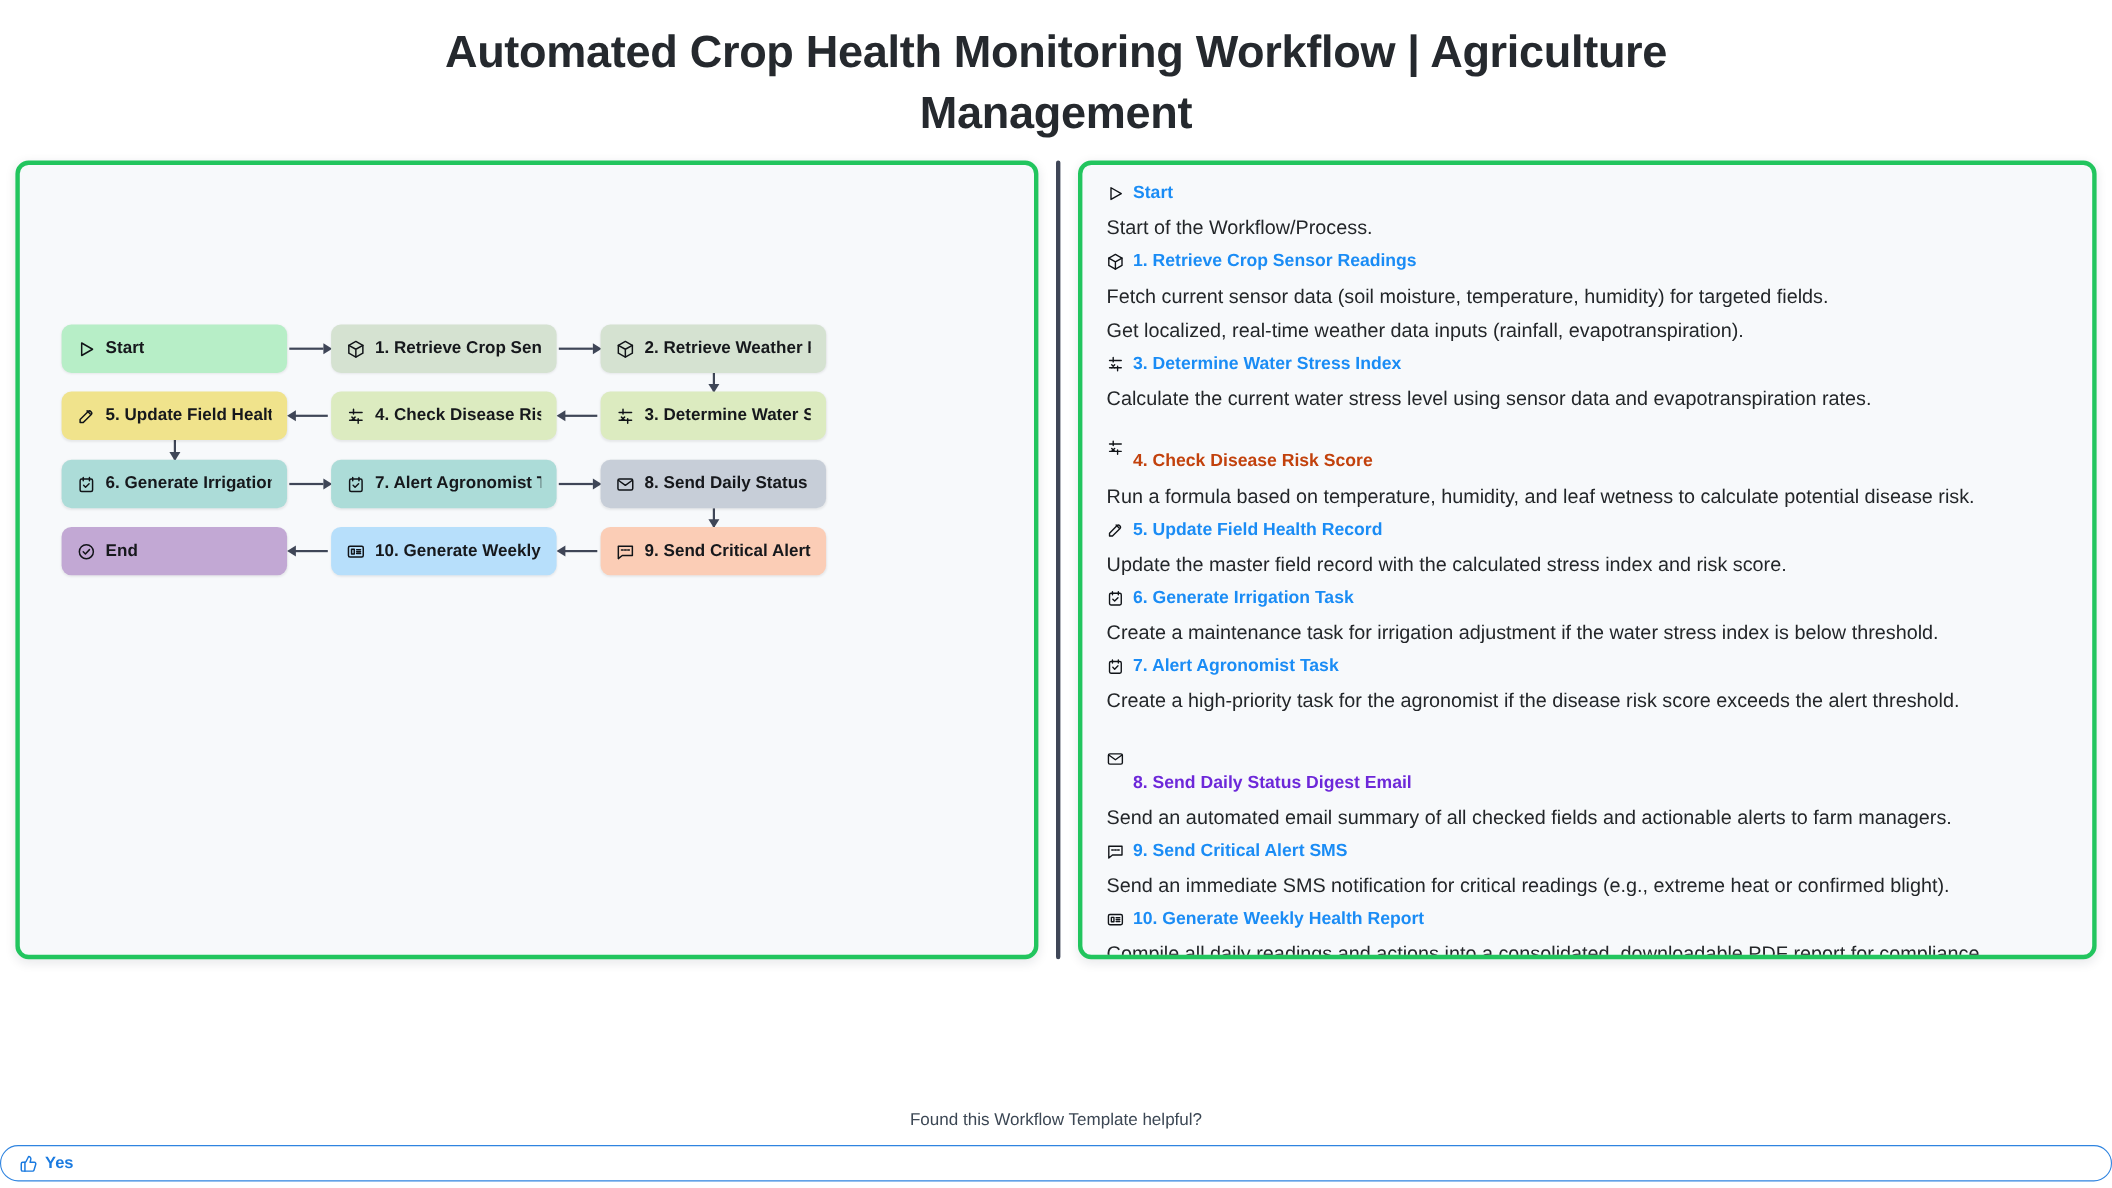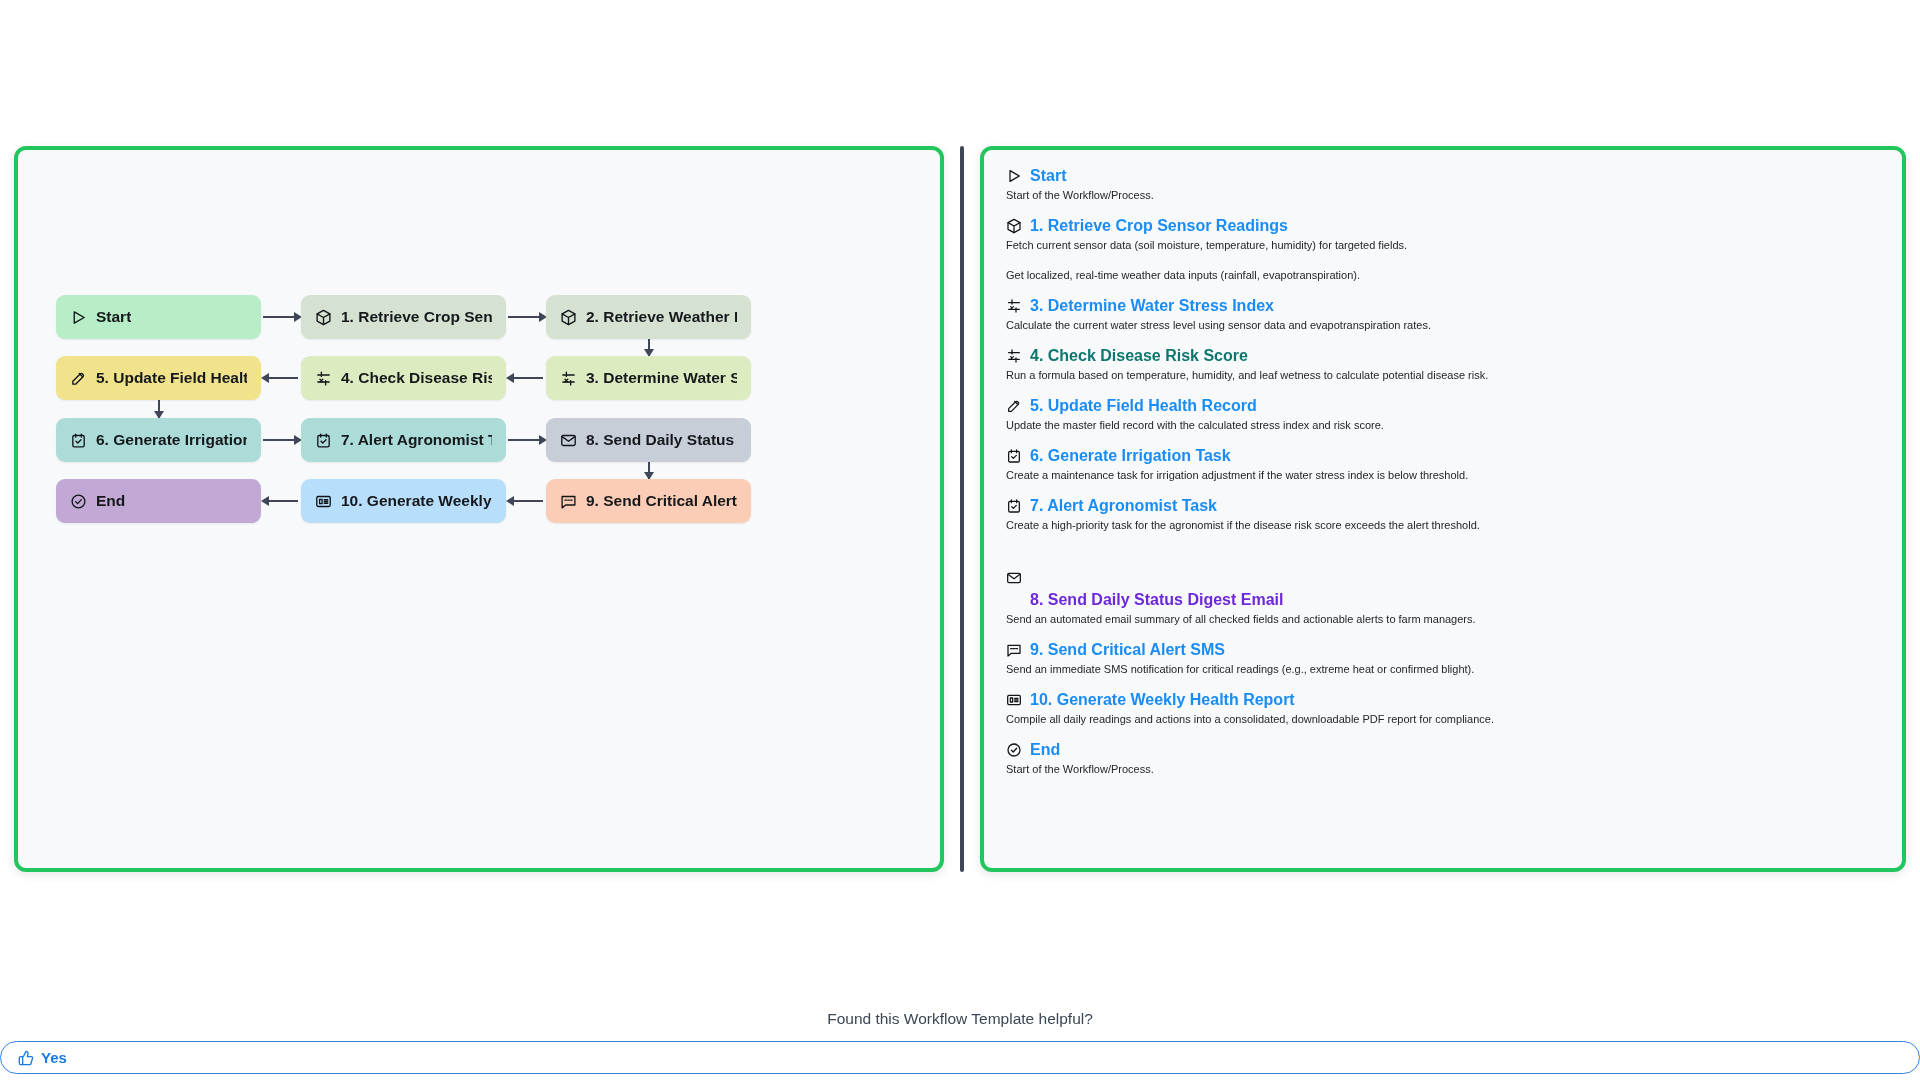--- a/index.html
+++ b/index.html
@@ -88,22 +88,22 @@
 
   
   .legend-item { margin-bottom: 11px; }
   .legend-head {
     display: flex; align-items: center; gap: 8px;
     font-size: 16px; font-weight: bold; color: #1a8cf5;
     line-height: 20px;
   }
   .legend-head .licon { flex: 0 0 auto; color: #111418; display: inline-flex; align-items: center; }
   .legend-desc {
-    font-size: 11px; color: #232629; line-height: 19px;
-    margin-top: 0;
+    font-size: 18px; color: #232629; line-height: 19px;
+    margin-top: 12px;
   }
 
   
   .footer {
     position: absolute; left: 0; right: 0; top: 1010px;
     text-align: center;
   }
   .footer-q { font-size: 15.5px; font-weight: normal; color: #3c4754; }
   .footer-btns { margin-top: 13px; display: flex; justify-content: center; gap: 10px; flex-direction: column; }
   .fbtn {
@@ -114,20 +114,21 @@
     padding: 7px 17px;
     cursor: pointer;
   }
   .fbtn svg { display: block; }
 </style>
 </head>
 <body>
 
 <div class="page">
 
+  <h1 class="title">Automated Crop Health Monitoring Workflow | Agriculture Management</h1>
 
   <div class="main">
 
     <div class="panel panel-left">
       <div class="flow" id="flow-canvas">
 
         <div class="conn h-line" style="left:245px; top:166px; width:31px;"></div>
         <div class="arrow arrow-r" style="left:276px; top:162px;"></div>
         <div class="conn h-line" style="left:490px; top:166px; width:31px;"></div>
         <div class="arrow arrow-r" style="left:521px; top:162px;"></div>
@@ -311,21 +312,21 @@
             <div class="legend-desc">Calculate the current water stress level using sensor data and evapotranspiration rates.</div>
           </div>
           <div class="legend-item">
             <div class="legend-head">
               <span class="licon">
                 <svg width="16" height="16" viewBox="0 0 24 24">
                   <path d="M4 7h16M4 17h16M9 3v6M15 15v6" fill="none" stroke="#111418" stroke-width="1.9" stroke-linecap="round" stroke-linejoin="round"></path>
                   <path d="M7 13l4 4M11 13l-4 4" fill="none" stroke="#111418" stroke-width="1.9" stroke-linecap="round" stroke-linejoin="round"></path>
                 </svg>
               </span>
-              <span style="color: #0f766e;">4. Check Disease Risk Score</span>
+              <span style="color: #c2410c; margin-top: 27px;">4. Check Disease Risk Score</span>
             </div>
             <div class="legend-desc">Run a formula based on temperature, humidity, and leaf wetness to calculate potential disease risk.</div>
           </div>
           <div class="legend-item">
             <div class="legend-head">
               <span class="licon">
                 <svg width="16" height="16" viewBox="0 0 24 24">
                   <path d="M4 20h4l10-10a2.8 2.8 0 0 0-4-4L4 16z" fill="none" stroke="#111418" stroke-width="1.9" stroke-linecap="round" stroke-linejoin="round"></path>
                   <path d="M13 5l4 4" fill="none" stroke="#111418" stroke-width="1.9" stroke-linecap="round" stroke-linejoin="round"></path>
                 </svg>

